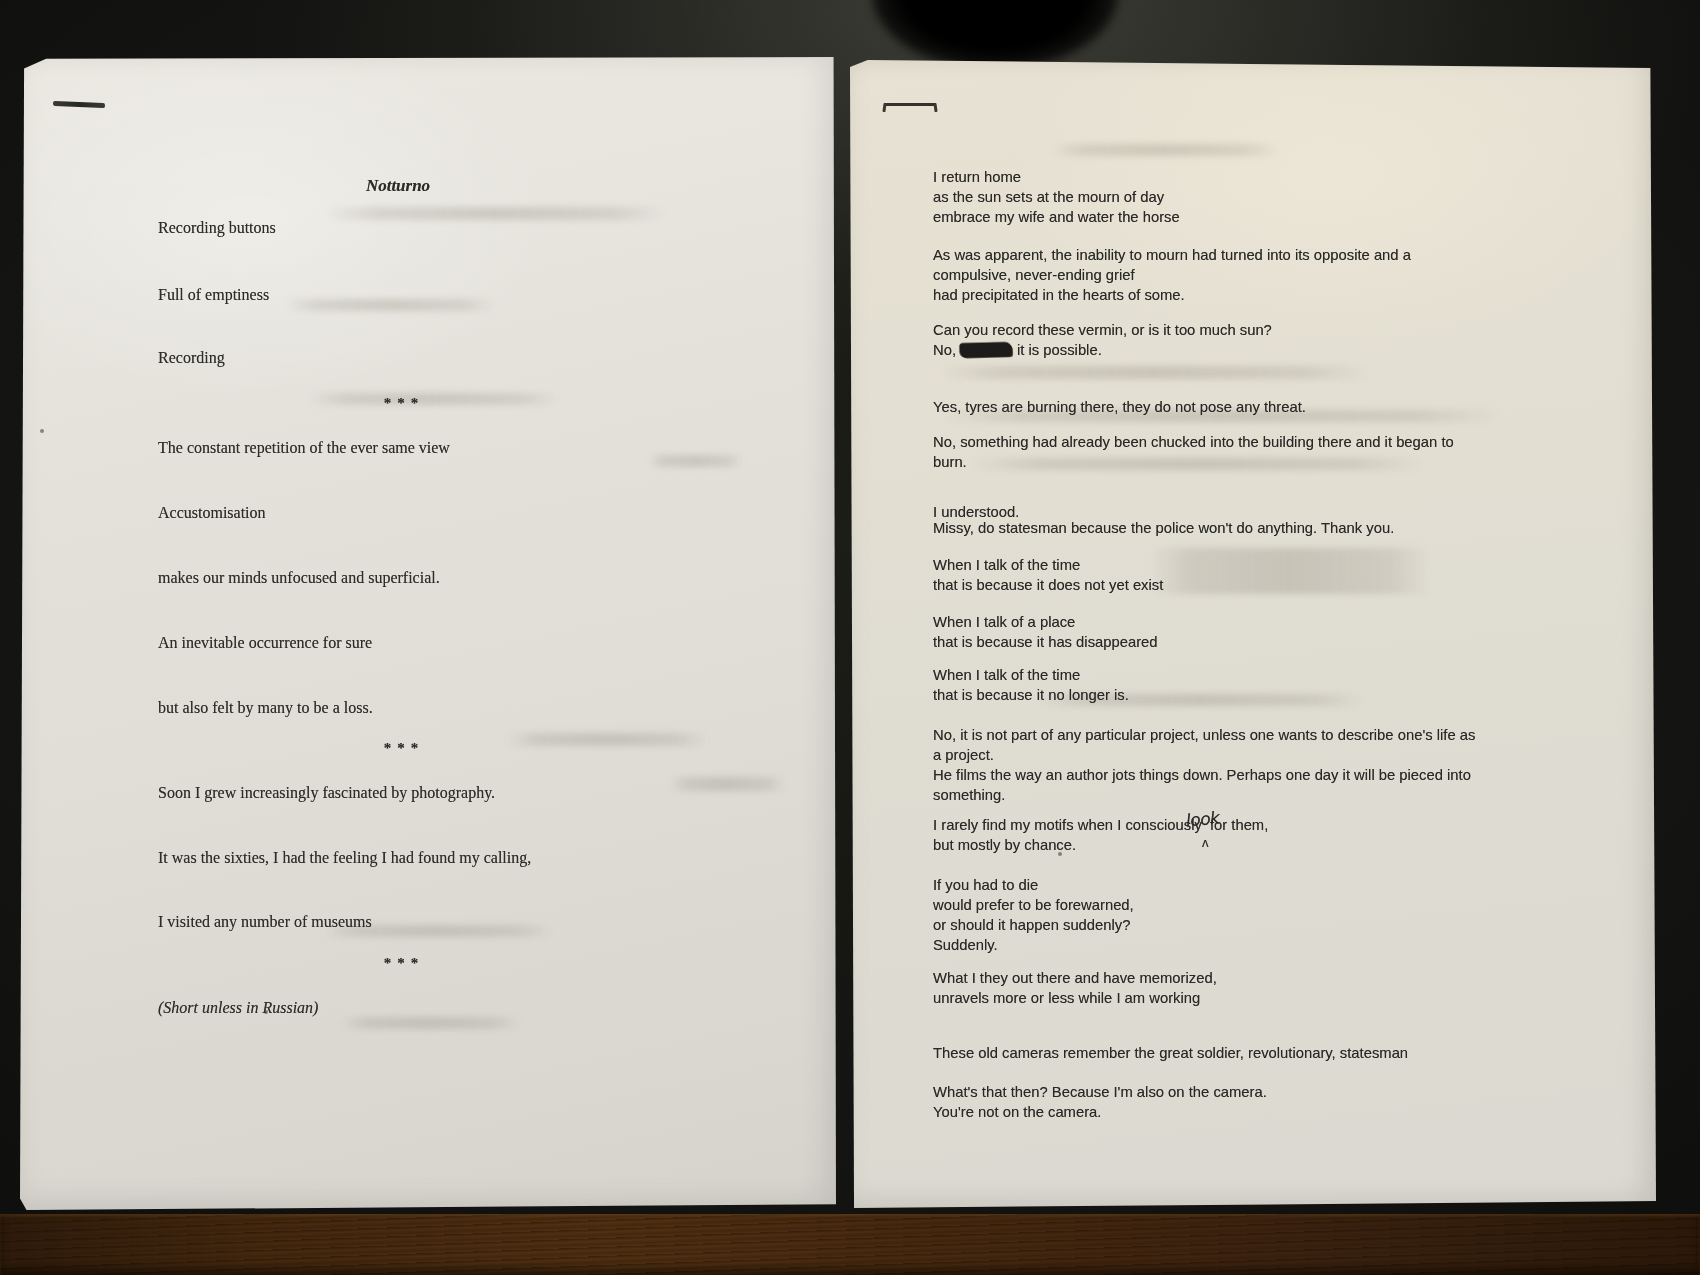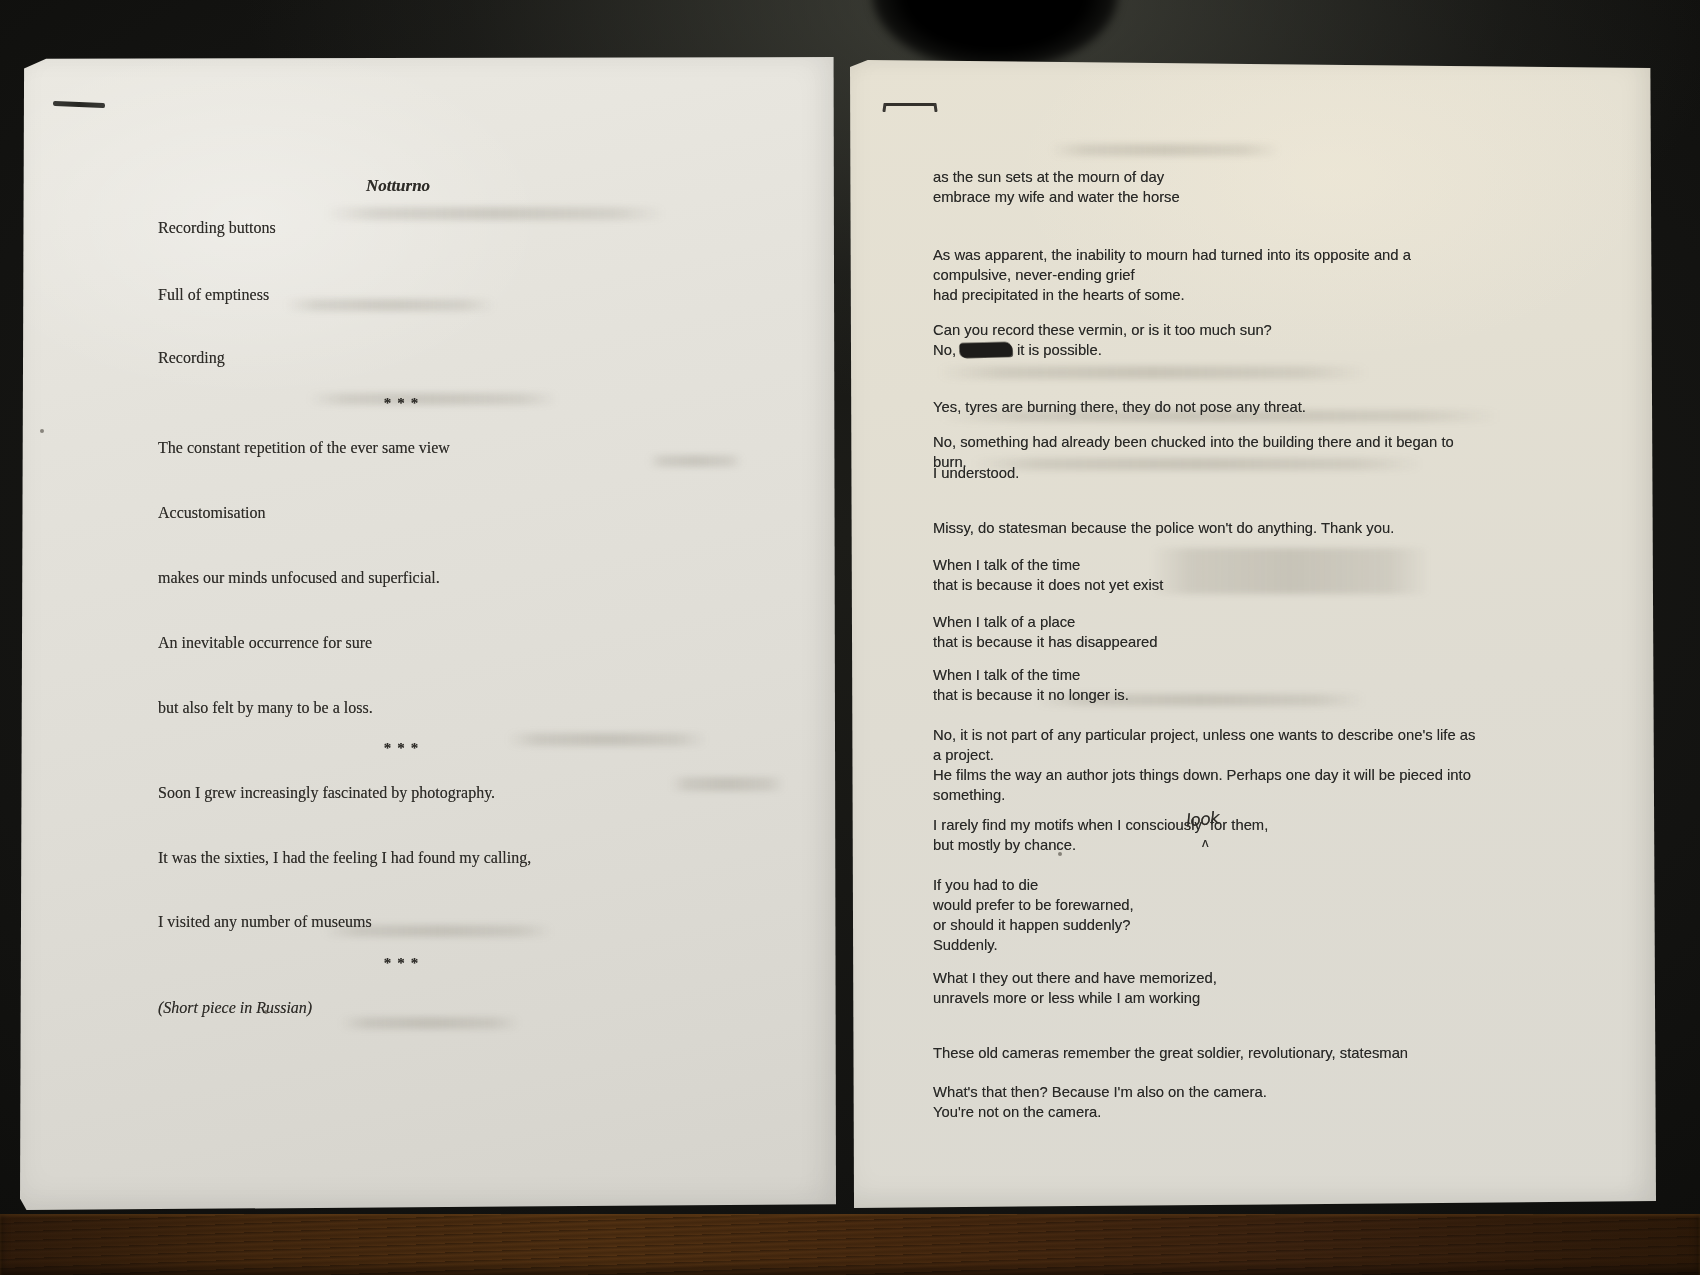--- a/index.html
+++ b/index.html
@@ -114,41 +114,42 @@
     <div class="lp" style="top:381px">The constant repetition of the ever same view</div>
     <div class="lp" style="top:446px">Accustomisation</div>
     <div class="lp" style="top:511px">makes our minds unfocused and superficial.</div>
     <div class="lp" style="top:576px">An inevitable occurrence for sure</div>
     <div class="lp" style="top:641px">but also felt by many to be a loss.</div>
     <div class="lp c sep" style="top:681px">***</div>
     <div class="lp" style="top:726px">Soon I grew increasingly fascinated by photography.</div>
     <div class="lp" style="top:791px">It was the sixties, I had the feeling I had found my calling,</div>
     <div class="lp" style="top:855px">I visited any number of museums</div>
     <div class="lp c sep" style="top:896px">***</div>
-    <div class="lp note" style="top:941px">(Short piece in Russian)</div>
+    <div class="lp note" style="top:941px">(Short unless in Russian)</div>
 
     <span class="speck" style="left:20px;top:372px"></span>
     <span class="speck" style="left:244px;top:953px"></span>
   </div>
 
   <div class="page page-right">
     <span class="staple">
       <span class="bar"></span>
       <span class="end-l"></span>
       <span class="end-r"></span>
     </span>
 
     <div class="ghost" style="left:200px;top:84px;width:230px;height:12px"></div>
     <div class="ghost" style="left:88px;top:306px;width:430px;height:13px"></div>
     <div class="ghost" style="left:90px;top:350px;width:560px;height:12px"></div>
     <div class="ghost" style="left:122px;top:398px;width:450px;height:12px"></div>
     <div class="ghost" style="left:300px;top:488px;width:280px;height:46px"></div>
     <div class="ghost" style="left:185px;top:634px;width:330px;height:12px"></div>
 
     <div class="rp" style="top:107px">
+      <div>I return home</div>
       <div>as the sun sets at the mourn of day</div>
       <div>embrace my wife and water the horse</div>
     </div>
 
     <div class="rp" style="top:185px">
       <div>As was apparent, the inability to mourn had turned into its opposite and a</div>
       <div>compulsive, never-ending grief</div>
       <div>had precipitated in the hearts of some.</div>
     </div>
 
@@ -161,21 +162,21 @@
 
     <div class="rp" style="top:337px">
       <div>Yes, tyres are burning there, they do not pose any threat.</div>
     </div>
 
     <div class="rp" style="top:372px">
       <div>No, something had already been chucked into the building there and it began to</div>
       <div>burn.</div>
     </div>
 
-    <div class="rp" style="top:403px">
+    <div class="rp" style="top:442px">
       <div>I understood.</div>
     </div>
 
     <div class="rp" style="top:458px">
       <div>Missy, do statesman because the police won't do anything. Thank you.</div>
     </div>
 
     <div class="rp" style="top:495px">
       <div>When I talk of the time</div>
       <div>that is because it does not yet exist</div>

